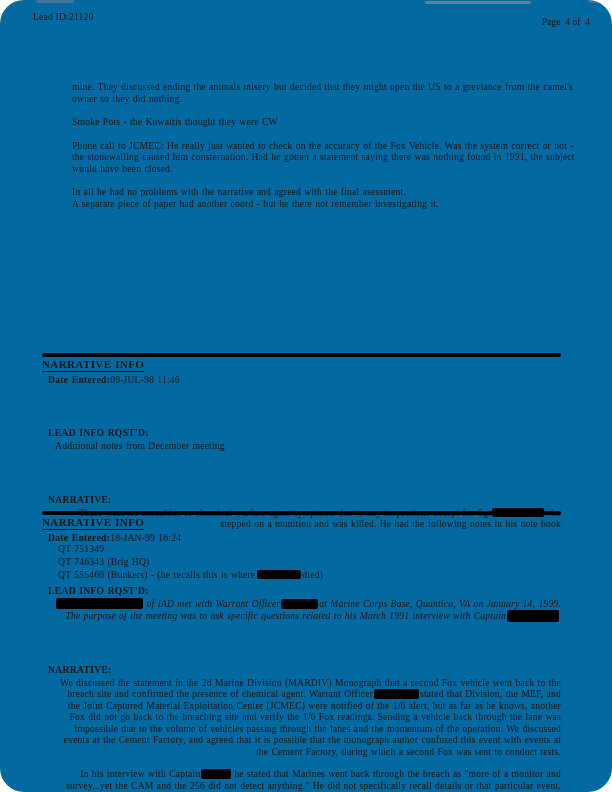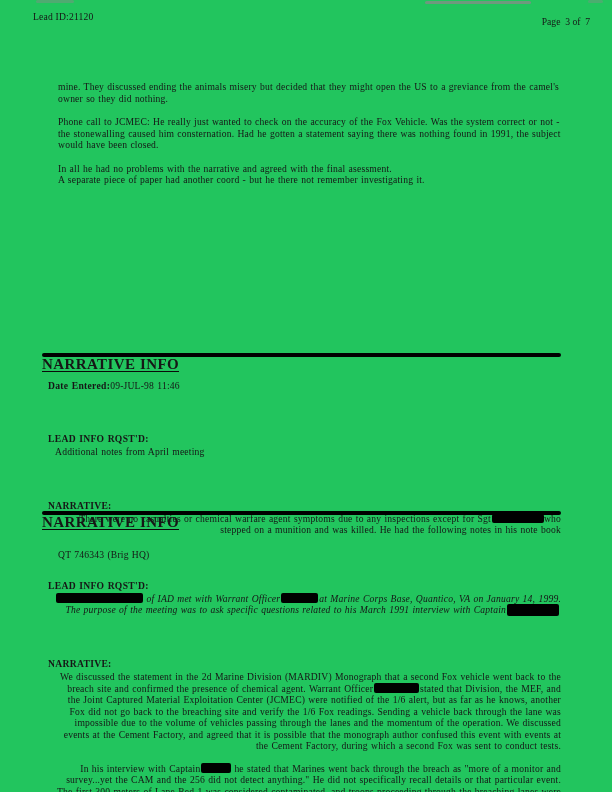--- a/index.html
+++ b/index.html
@@ -1,61 +1,62 @@
 <!DOCTYPE html>
 <html><head>
 <meta charset="utf-8">
 <style>
   html,body { margin:0; padding:0; background:#ffffff; }
   .page {
     position: relative;
     width: 612px;
     height: 792px;
-    background: #22c55e;
+    background: #0369a1;
     font-family: "Liberation Serif", "DejaVu Serif", serif;
     color: #161616;
     overflow: hidden;
+    border-radius: 24px;
   }
   
   .artifact { position:absolute; background:#8a8a8a; border-radius:2px; }
   .a1 { left:36px;  top:0;   width:38px;  height:3px; opacity:.45; }
   .a2 { left:425px; top:1px; width:106px; height:3px; opacity:.75; }
   .a3 { left:588px; top:0;   width:15px;  height:3px; opacity:.4; }
 
   .hdr-lead {
     position:absolute; left:33px; top:11px;
     font-size:9.6px; letter-spacing:.2px;
   }
   .hdr-page {
     position:absolute; right:22px; top:16px;
     font-size:9.6px; white-space:pre;
   }
 
   .body-notes {
-    position:absolute; left:58px; top:81px; width:503px;
+    position:absolute; left:72px; top:81px; width:503px;
     font-size:9.6px; line-height:11.5px;
     letter-spacing:.2px; word-spacing:.6px;
   }
   .body-notes p { margin:0 0 12px 0; }
   .body-notes p.no-gap { margin-top:-12px; }
   .body-notes p.extra-gap { }
 
   .section {
     position:absolute; left:42px; width:519px;
     font-size:9.6px; line-height:11.5px;
     letter-spacing:.2px; word-spacing:.6px;
   }
   .sec1 { top:353px; }
   .sec2 { top:511px; }
   .bar { height:3.5px; background:#000; border-radius:2px; margin-bottom:2px; }
   .sec-title {
     display:inline-block;
-    font-weight:bold; font-size:15px; letter-spacing:.4px;
+    font-weight:bold; font-size:11px; letter-spacing:.4px;
     border-bottom:1.4px solid #0a0a0a;
-    padding-bottom:.5px; margin-bottom:8px;
+    padding-bottom:.5px; margin-bottom:2px;
   }
   .sec-kv { margin-left:6px; margin-bottom:1.6px; }
   .sec-label { font-weight:bold; letter-spacing:.3px;margin-top:42px; }
   .sec-text { margin-left:13px; margin-bottom:1.6px; }
   .sec-para { margin:1px 0 0 13px;text-align:right; }
   .qt-list { margin:12px 0 0 16px; line-height:13px; }
 
   .redact {
     display:inline-block; background:#000;
     vertical-align:-1.5px; border-radius:2px;
@@ -73,45 +74,49 @@
 </head>
 <body>
 
 <div class="page">
 
   <div class="artifact a1"></div>
   <div class="artifact a2"></div>
   <div class="artifact a3"></div>
 
   <div class="hdr-lead">Lead ID:21120</div>
-  <div class="hdr-page">Page  3 of  7</div>
+  <div class="hdr-page">Page  4 of  4</div>
 
   <div class="body-notes">
     <p>mine.  They discussed ending the animals misery but decided that they might open the US to a greviance from the camel's owner so they did nothing.</p>
+    <p>Smoke Pots - the Kuwaitis thought they were CW</p>
     <p>Phone call to JCMEC:  He really just wanted to check on the accuracy of the Fox Vehicle.  Was the system correct or not - the stonewalling caused him consternation.  Had he gotten a statement saying there was nothing found in 1991, the subject would have been closed.</p>
     <p class="extra-gap">In all he had no problems with the narrative and agreed with the final asessment.</p>
     <p class="no-gap">A separate piece of paper had another coord - but he there not remember investigating it.</p>
   </div>
 
   <div class="section sec1">
     <div class="bar"></div>
     <div><span class="sec-title">NARRATIVE INFO</span></div>
     <div class="sec-kv"><span class="sec-label">Date Entered:</span><span>09-JUL-98 11:46</span></div>
     <div class="sec-kv sec-label">LEAD INFO RQST'D:</div>
-    <div class="sec-text">Additional notes from April meeting</div>
+    <div class="sec-text">Additional notes from December meeting</div>
     <div class="sec-kv sec-label">NARRATIVE:</div>
     <p class="sec-para"><span>There were no casualties or chemical warfare agent symptoms due to any inspections except for Sgt</span><span class="redact r-b"></span><span>who stepped on a munition and was killed.  He had the following notes in his note book</span></p>
     <div class="qt-list">
+      <div>QT 751349</div>
       <div>QT 746343 (Brig HQ)</div>
+      <div><span>QT 555460 (Bunkers) - (he recalls this is where</span><span class="redact r-c"></span><span>died)</span></div>
     </div>
   </div>
 
   <div class="section sec2">
     <div class="bar"></div>
     <div><span class="sec-title">NARRATIVE INFO</span></div>
+    <div class="sec-kv"><span class="sec-label">Date Entered:</span><span>18-JAN-99 16:24</span></div>
     <div class="sec-kv sec-label">LEAD INFO RQST'D:</div>
     <p class="sec-para" style="margin-left:0;font-style:italic;"><span class="redact r-d"></span><span>of IAD met with Warrant Officer</span><span class="redact r-e"></span><span>at Marine Corps Base, Quantico, VA on January 14, 1999.  The purpose of the meeting was to ask specific questions related to his March 1991 interview with Captain</span><span class="redact r-f"></span></p>
     <div class="sec-kv sec-label">NARRATIVE:</div>
     <p class="sec-para"><span>We discussed the statement in the 2d Marine Division (MARDIV) Monograph that a second Fox vehicle went back to the breach site and confirmed the presence of chemical agent.  Warrant Officer</span><span class="redact r-g"></span><span>stated that Division, the MEF, and the Joint Captured Material Exploitation Center (JCMEC) were notified of the 1/6 alert, but as far as he knows, another Fox did not go back to the breaching site and verify the 1/6 Fox readings.  Sending a vehicle back through the lane was impossible due to the volume of vehicles passing through the lanes and the momentum of the operation.  We discussed events at the Cement Factory, and agreed that it is possible that the monograph author confused this event with events at the Cement Factory, during which a second Fox was sent to conduct tests.</span></p>
     <p class="sec-para" style="margin-top:11px;"><span>In his interview with Captain</span><span class="redact r-h"></span><span>he stated that Marines went back through the breach as "more of a monitor and survey...yet the CAM and the 256 did not detect anything."  He did not specifically recall details or that particular event.  The first 300 meters of Lane Red 1 was considered contaminated, and troops proceeding through the breaching lanes were aware of the possible hazard.  We shared comments of Fox vehicle crewmen regarding</span></p>
   </div>
 
 </div>
 
 </body></html>

